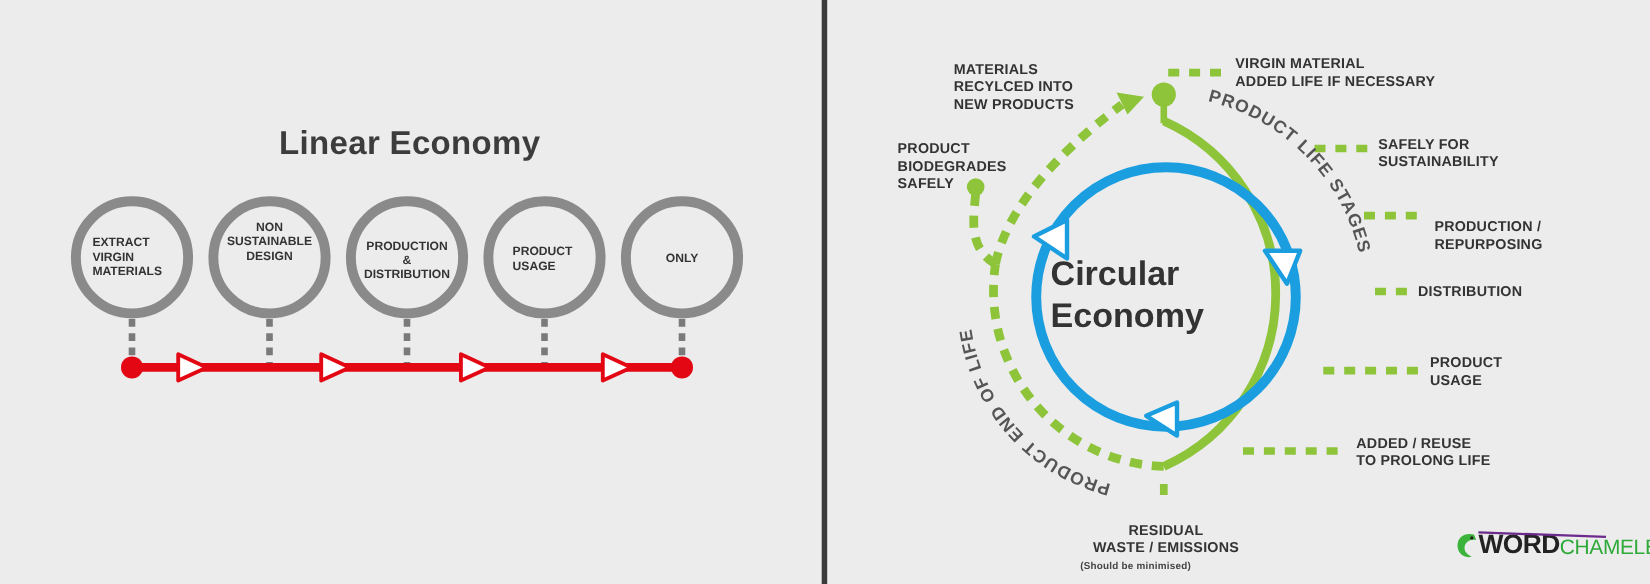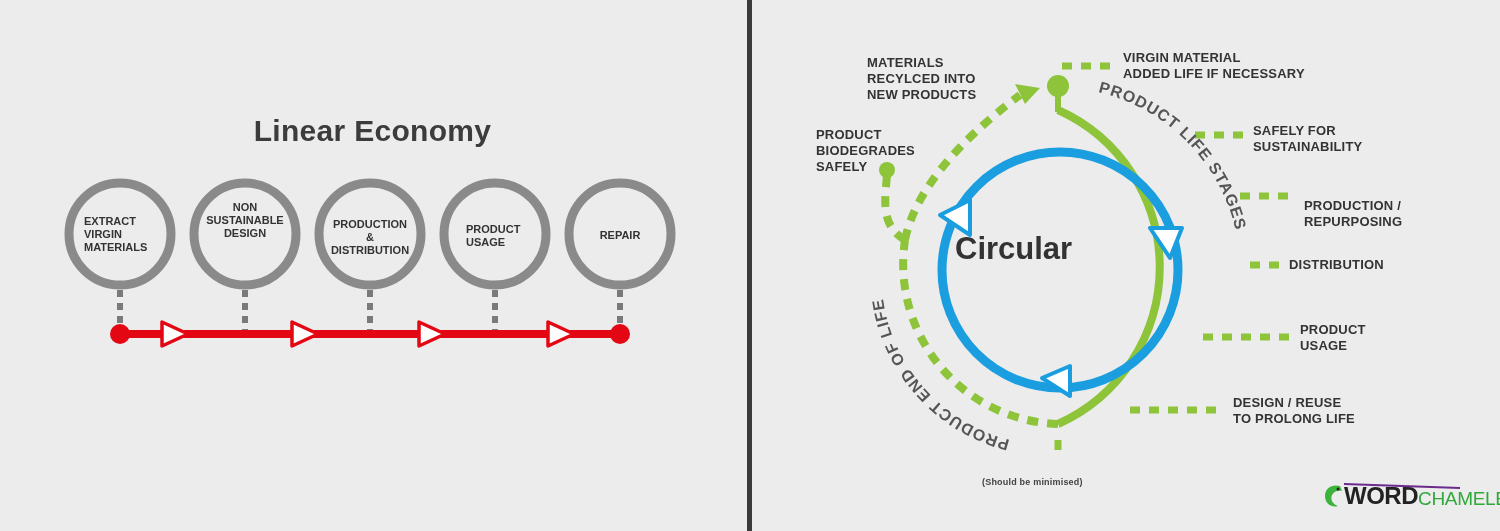--- a/index.html
+++ b/index.html
@@ -125,44 +125,47 @@
 VIRGIN
 MATERIALS</div>
 <div class="stage-label" style="left:197px; top:201px; white-space:pre-line;">NON
 SUSTAINABLE
 DESIGN</div>
 <div class="stage-label" style="left:322px; top:218px; white-space:pre-line;">PRODUCTION
 &amp;
 DISTRIBUTION</div>
 <div class="stage-label left" style="left:466px; top:223px; white-space:pre-line;">PRODUCT
 USAGE</div>
-<div class="stage-label" style="left:572px; top:229px; white-space:pre-line;">REPAIR</div>
+<div class="stage-label" style="left:572px; top:229px; white-space:pre-line;">ONLY</div>
 
 <div class="center-title">
   <span>Circular</span><br>
+  <span>Economy</span>
 </div>
 
 <div class="lbl" style="left:867px; top:55px; white-space:pre-line;">MATERIALS
 RECYLCED INTO
 NEW PRODUCTS</div>
 <div class="lbl" style="left:1123px; top:50px; white-space:pre-line;">VIRGIN MATERIAL
 ADDED LIFE IF NECESSARY</div>
 <div class="lbl" style="left:816px; top:127px; white-space:pre-line;">PRODUCT
 BIODEGRADES
 SAFELY</div>
 <div class="lbl" style="left:1253px; top:123px; white-space:pre-line;">SAFELY FOR
 SUSTAINABILITY</div>
 <div class="lbl" style="left:1304px; top:198px; white-space:pre-line;">PRODUCTION /
 REPURPOSING</div>
 <div class="lbl" style="left:1289px; top:257px;">DISTRIBUTION</div>
 <div class="lbl" style="left:1300px; top:322px; white-space:pre-line;">PRODUCT
 USAGE</div>
-<div class="lbl" style="left:1233px; top:395px; white-space:pre-line;">DESIGN / REUSE
+<div class="lbl" style="left:1233px; top:395px; white-space:pre-line;">ADDED / REUSE
 TO PROLONG LIFE</div>
 <div class="lbl" style="left:982px; top:458px; width:156px; text-align:center; white-space:pre-line;">
+  <span>RESIDUAL
+WASTE / EMISSIONS</span>
   <span class="small-note">(Should be minimised)</span>
 </div>
 
 <div class="logo">
   <svg width="22" height="28" viewBox="0 0 22 28">
     <path d="M18 4 C10 2, 3 6, 3 14 C3 22, 10 26, 16 24 C11 22, 8 18, 10 13 C12 9, 16 8, 20 9 Z" fill="#3cb43c"></path>
     <circle cx="16" cy="7" r="1.5" fill="#222"></circle>
   </svg>
   <span class="logo-word">WORD</span>
     <span class="logo-cham">CHAMELEON</span>

